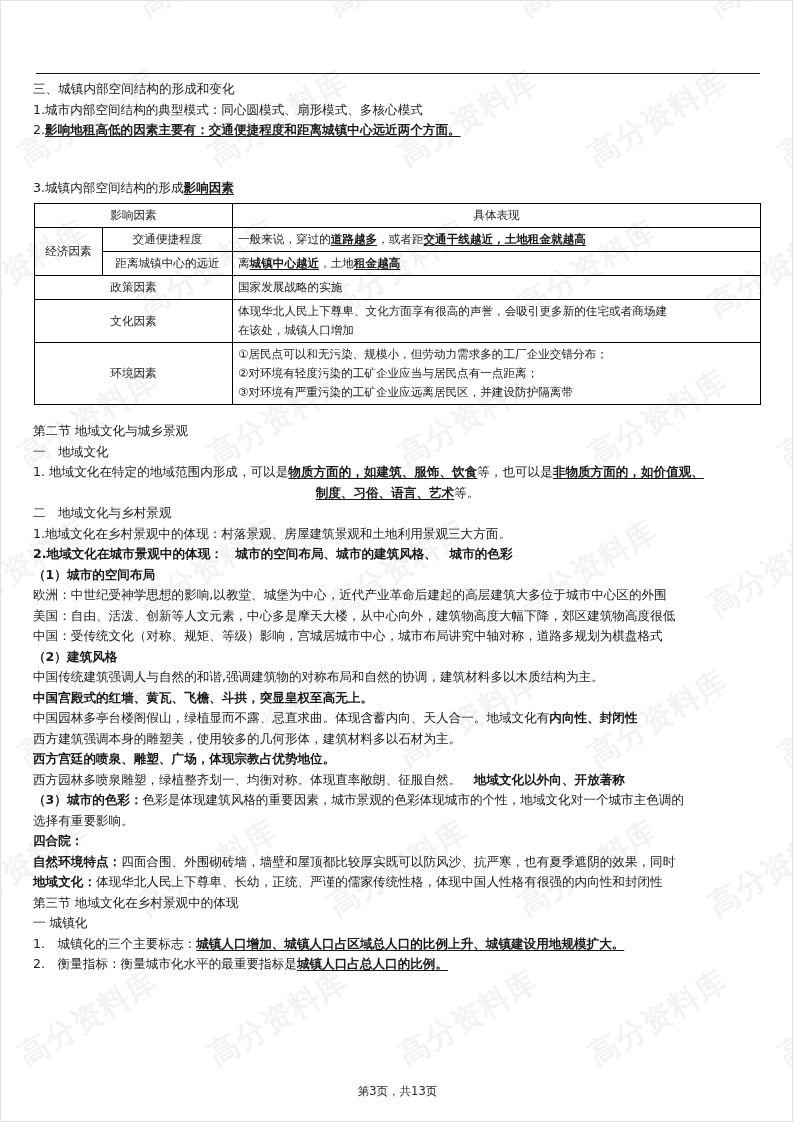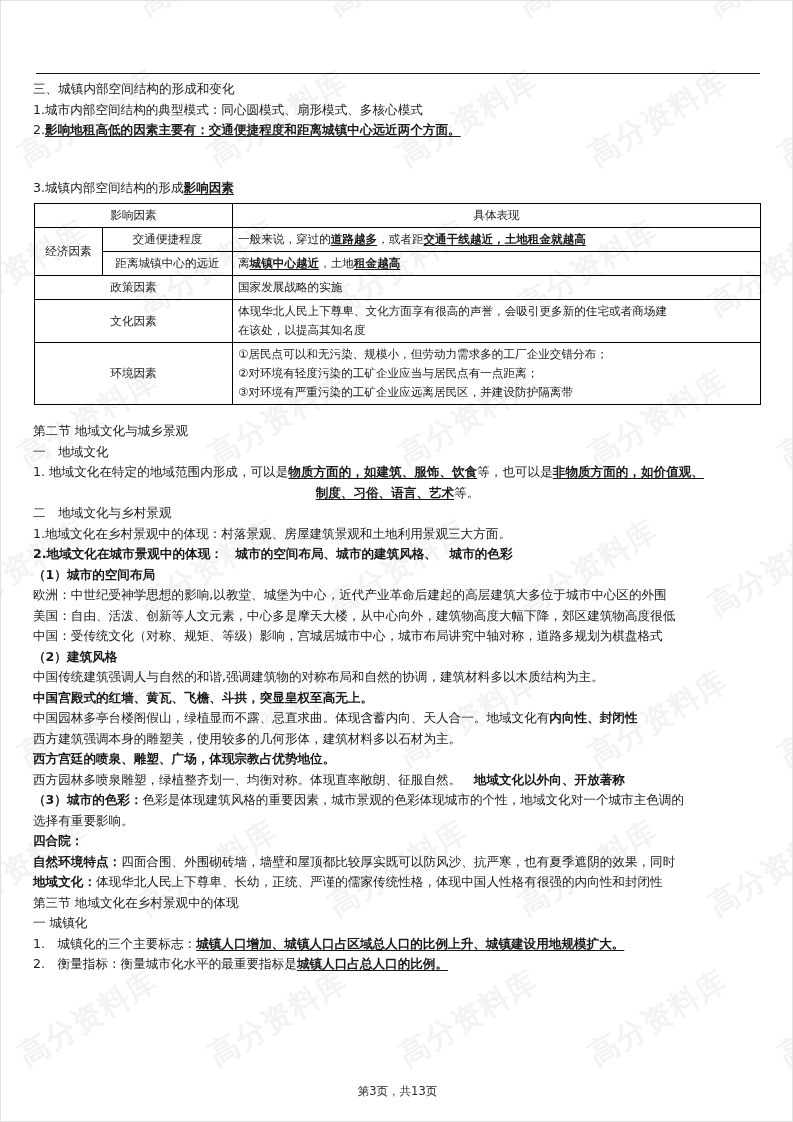--- a/index.html
+++ b/index.html
@@ -195,21 +195,21 @@
           <td class="l"><span>离</span><span class="bu">城镇中心越近</span><span>，土地</span><span class="bu">租金越高</span></td>
         </tr>
         <tr>
           <td class="c" colspan="2">政策因素</td>
           <td class="l">国家发展战略的实施</td>
         </tr>
         <tr>
           <td class="c" colspan="2">文化因素</td>
           <td class="l cell-multi">
             <div>体现华北人民上下尊卑、文化方面享有很高的声誉，会吸引更多新的住宅或者商场建</div>
-            <div>在该处，以提高其知名度</div>
+            <div>在该处，城镇人口增加</div>
           </td>
         </tr>
         <tr>
           <td class="c" colspan="2">环境因素</td>
           <td class="l cell-multi">
             <div>①居民点可以和无污染、规模小，但劳动力需求多的工厂企业交错分布；</div>
             <div>②对环境有轻度污染的工矿企业应当与居民点有一点距离；</div>
             <div>③对环境有严重污染的工矿企业应远离居民区，并建设防护隔离带</div>
           </td>
         </tr>

